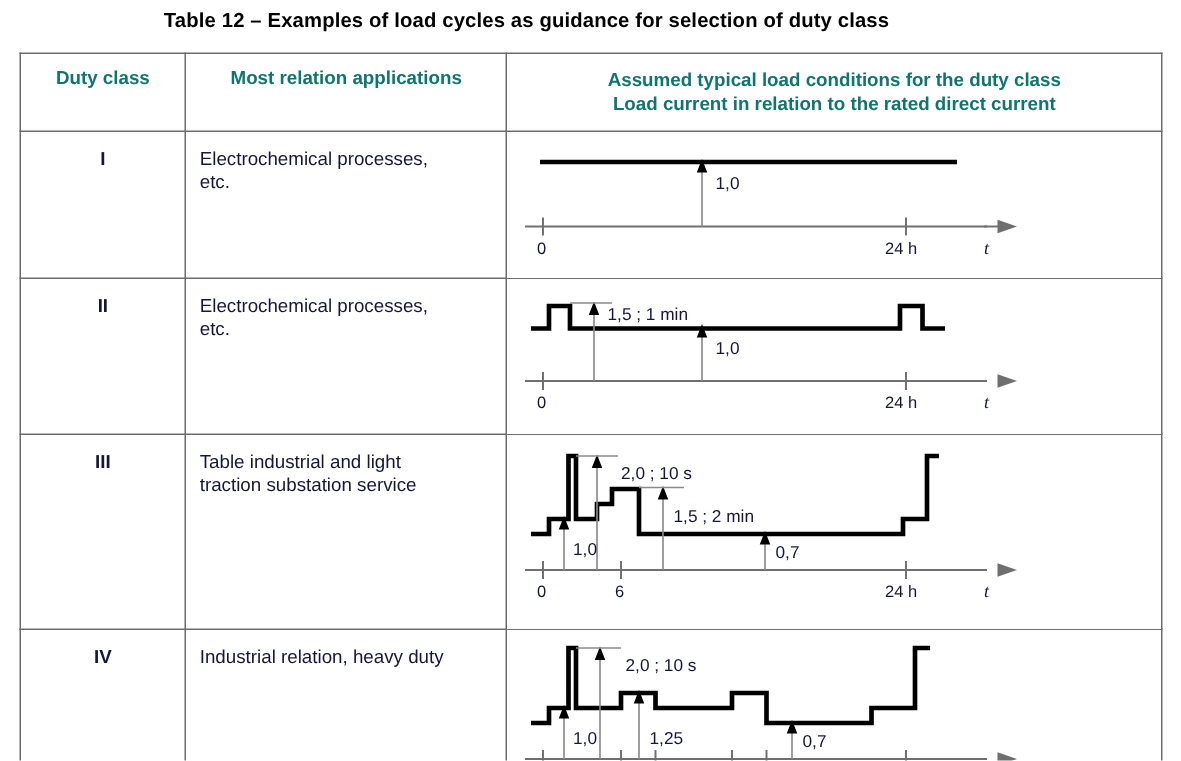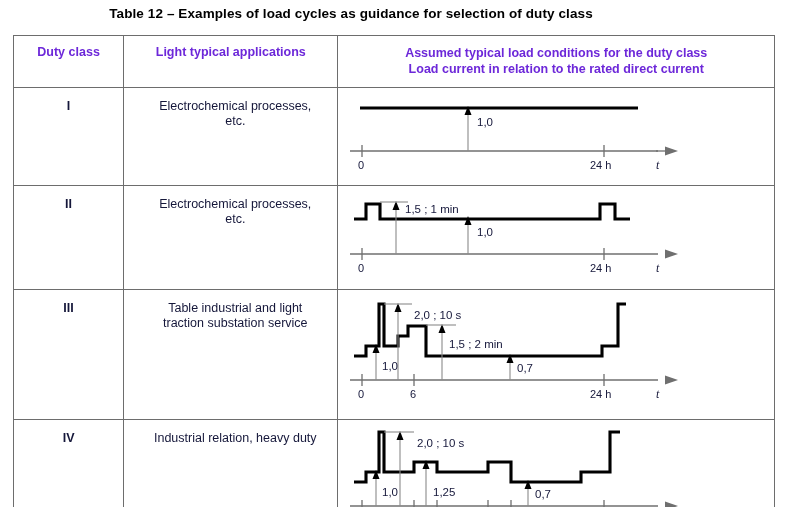--- a/index.html
+++ b/index.html
@@ -53,37 +53,37 @@
   }
 
   .col-class  { width: 110px; }
   .col-app    { width: 214px; }
   .col-chart  { width: 436px; }
 
   .hdr-cell {
     height: 52px;
     font-size: 12.5px;
     font-weight: bold;
-    color: #6d28d9;
+    color: #0f766e;
     text-align: center;
     padding-top: 9px !important;
     box-sizing: border-box;
     line-height: 15px;
   }
   .hdr-cell.wide { line-height: 16px; text-align: center; }
 
   .cls-cell {
     text-align: center;
     font-size: 12.5px;
     font-weight: bold;
     color: #15173a;
     padding-top: 11px !important;
   }
   .app-cell {
-    text-align: center;
+    text-align: left;
     font-size: 12.5px;
     color: #15173a;
     padding: 11px 0 0 9px !important;
     line-height: 15px;
   }
   .chart-cell {
     padding: 0 !important;
     position: relative;
   }
   .chart-cell svg { display: block; }
@@ -114,21 +114,21 @@
 <div id="table-wrap">
 <table class="duty-table">
   <colgroup>
     <col class="col-class">
         <col class="col-app">
         <col class="col-chart">
   </colgroup>
   <thead>
     <tr>
       <th class="hdr-cell">Duty class</th>
-      <th class="hdr-cell">Light typical applications</th>
+      <th class="hdr-cell">Most relation applications</th>
       <th class="hdr-cell wide">
         <div>Assumed typical load conditions for the duty class</div>
         <div>Load current in relation to the rated direct current</div>
       </th>
     </tr>
   </thead>
   <tbody>
 
     <tr class="r1">
       <td class="cls-cell">I</td>

